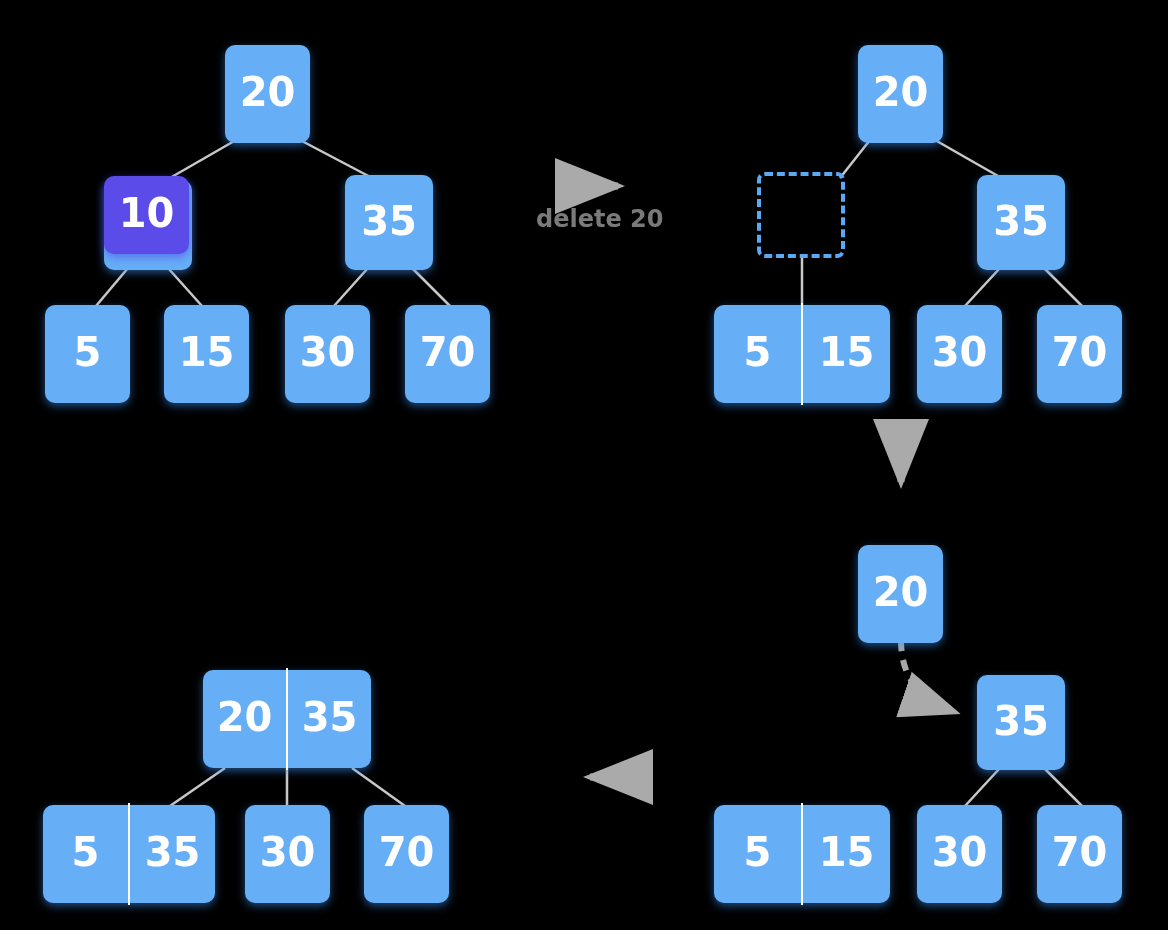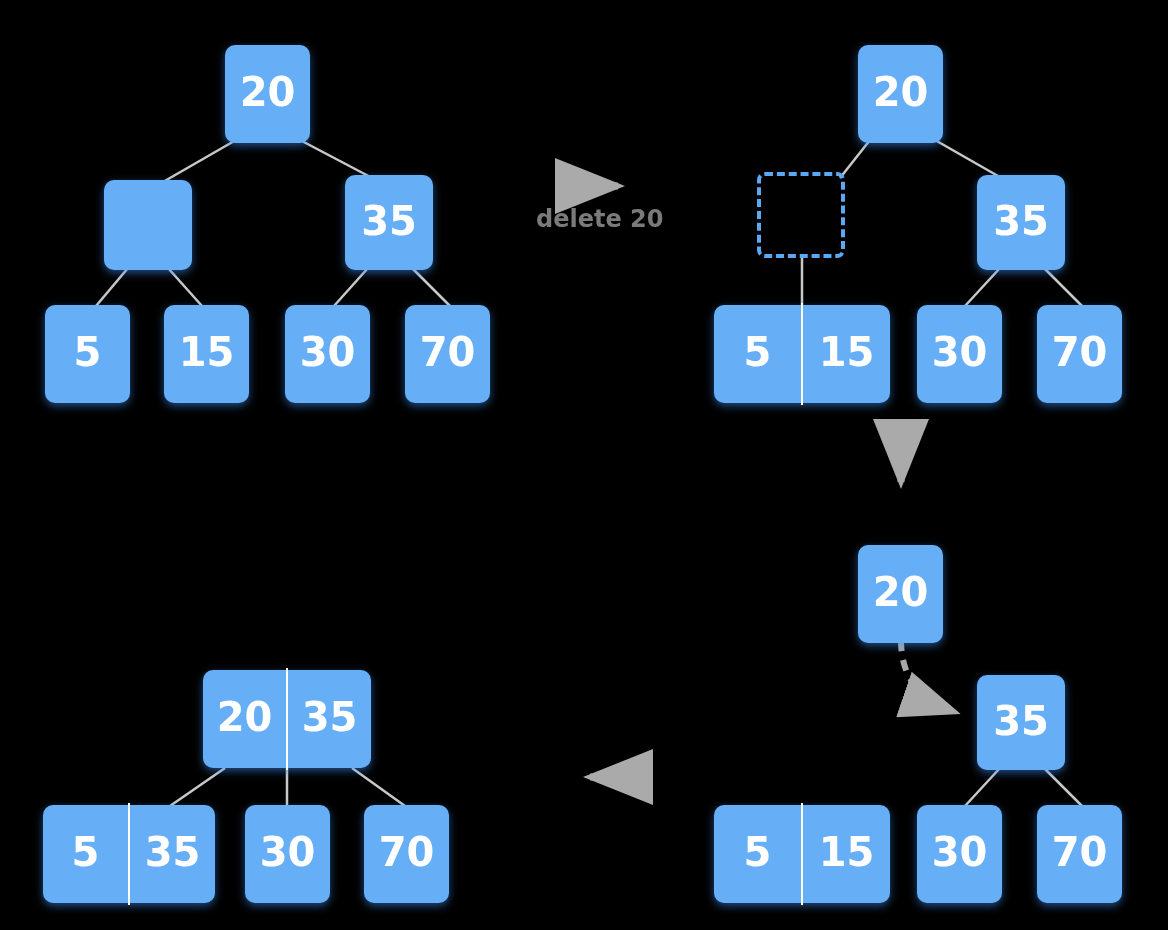--- a/index.html
+++ b/index.html
@@ -130,20 +130,23 @@
       <rect x="897" y="634" width="8" height="8" fill="#8C8C8C"></rect>
     </g>
   </svg>
 
   <div class="node" style="left:225px; top:45px; width:85px; height:98px;">
     <span class="cell">20</span>
   </div>
 
   <div class="node" style="left:104px; top:180px; width:88px; height:90px;">
   </div>
+  <div class="node highlight" style="left:104px; top:176px; width:85px; height:78px;">
+    <span class="cell">10</span>
+  </div>
 
   <div class="node" style="left:345px; top:175px; width:88px; height:95px;">
     <span class="cell">35</span>
   </div>
 
   <div class="node" style="left:45px; top:305px; width:85px; height:98px;">
     <span class="cell">5</span>
   </div>
   <div class="node" style="left:164px; top:305px; width:85px; height:98px;">
     <span class="cell">15</span>

